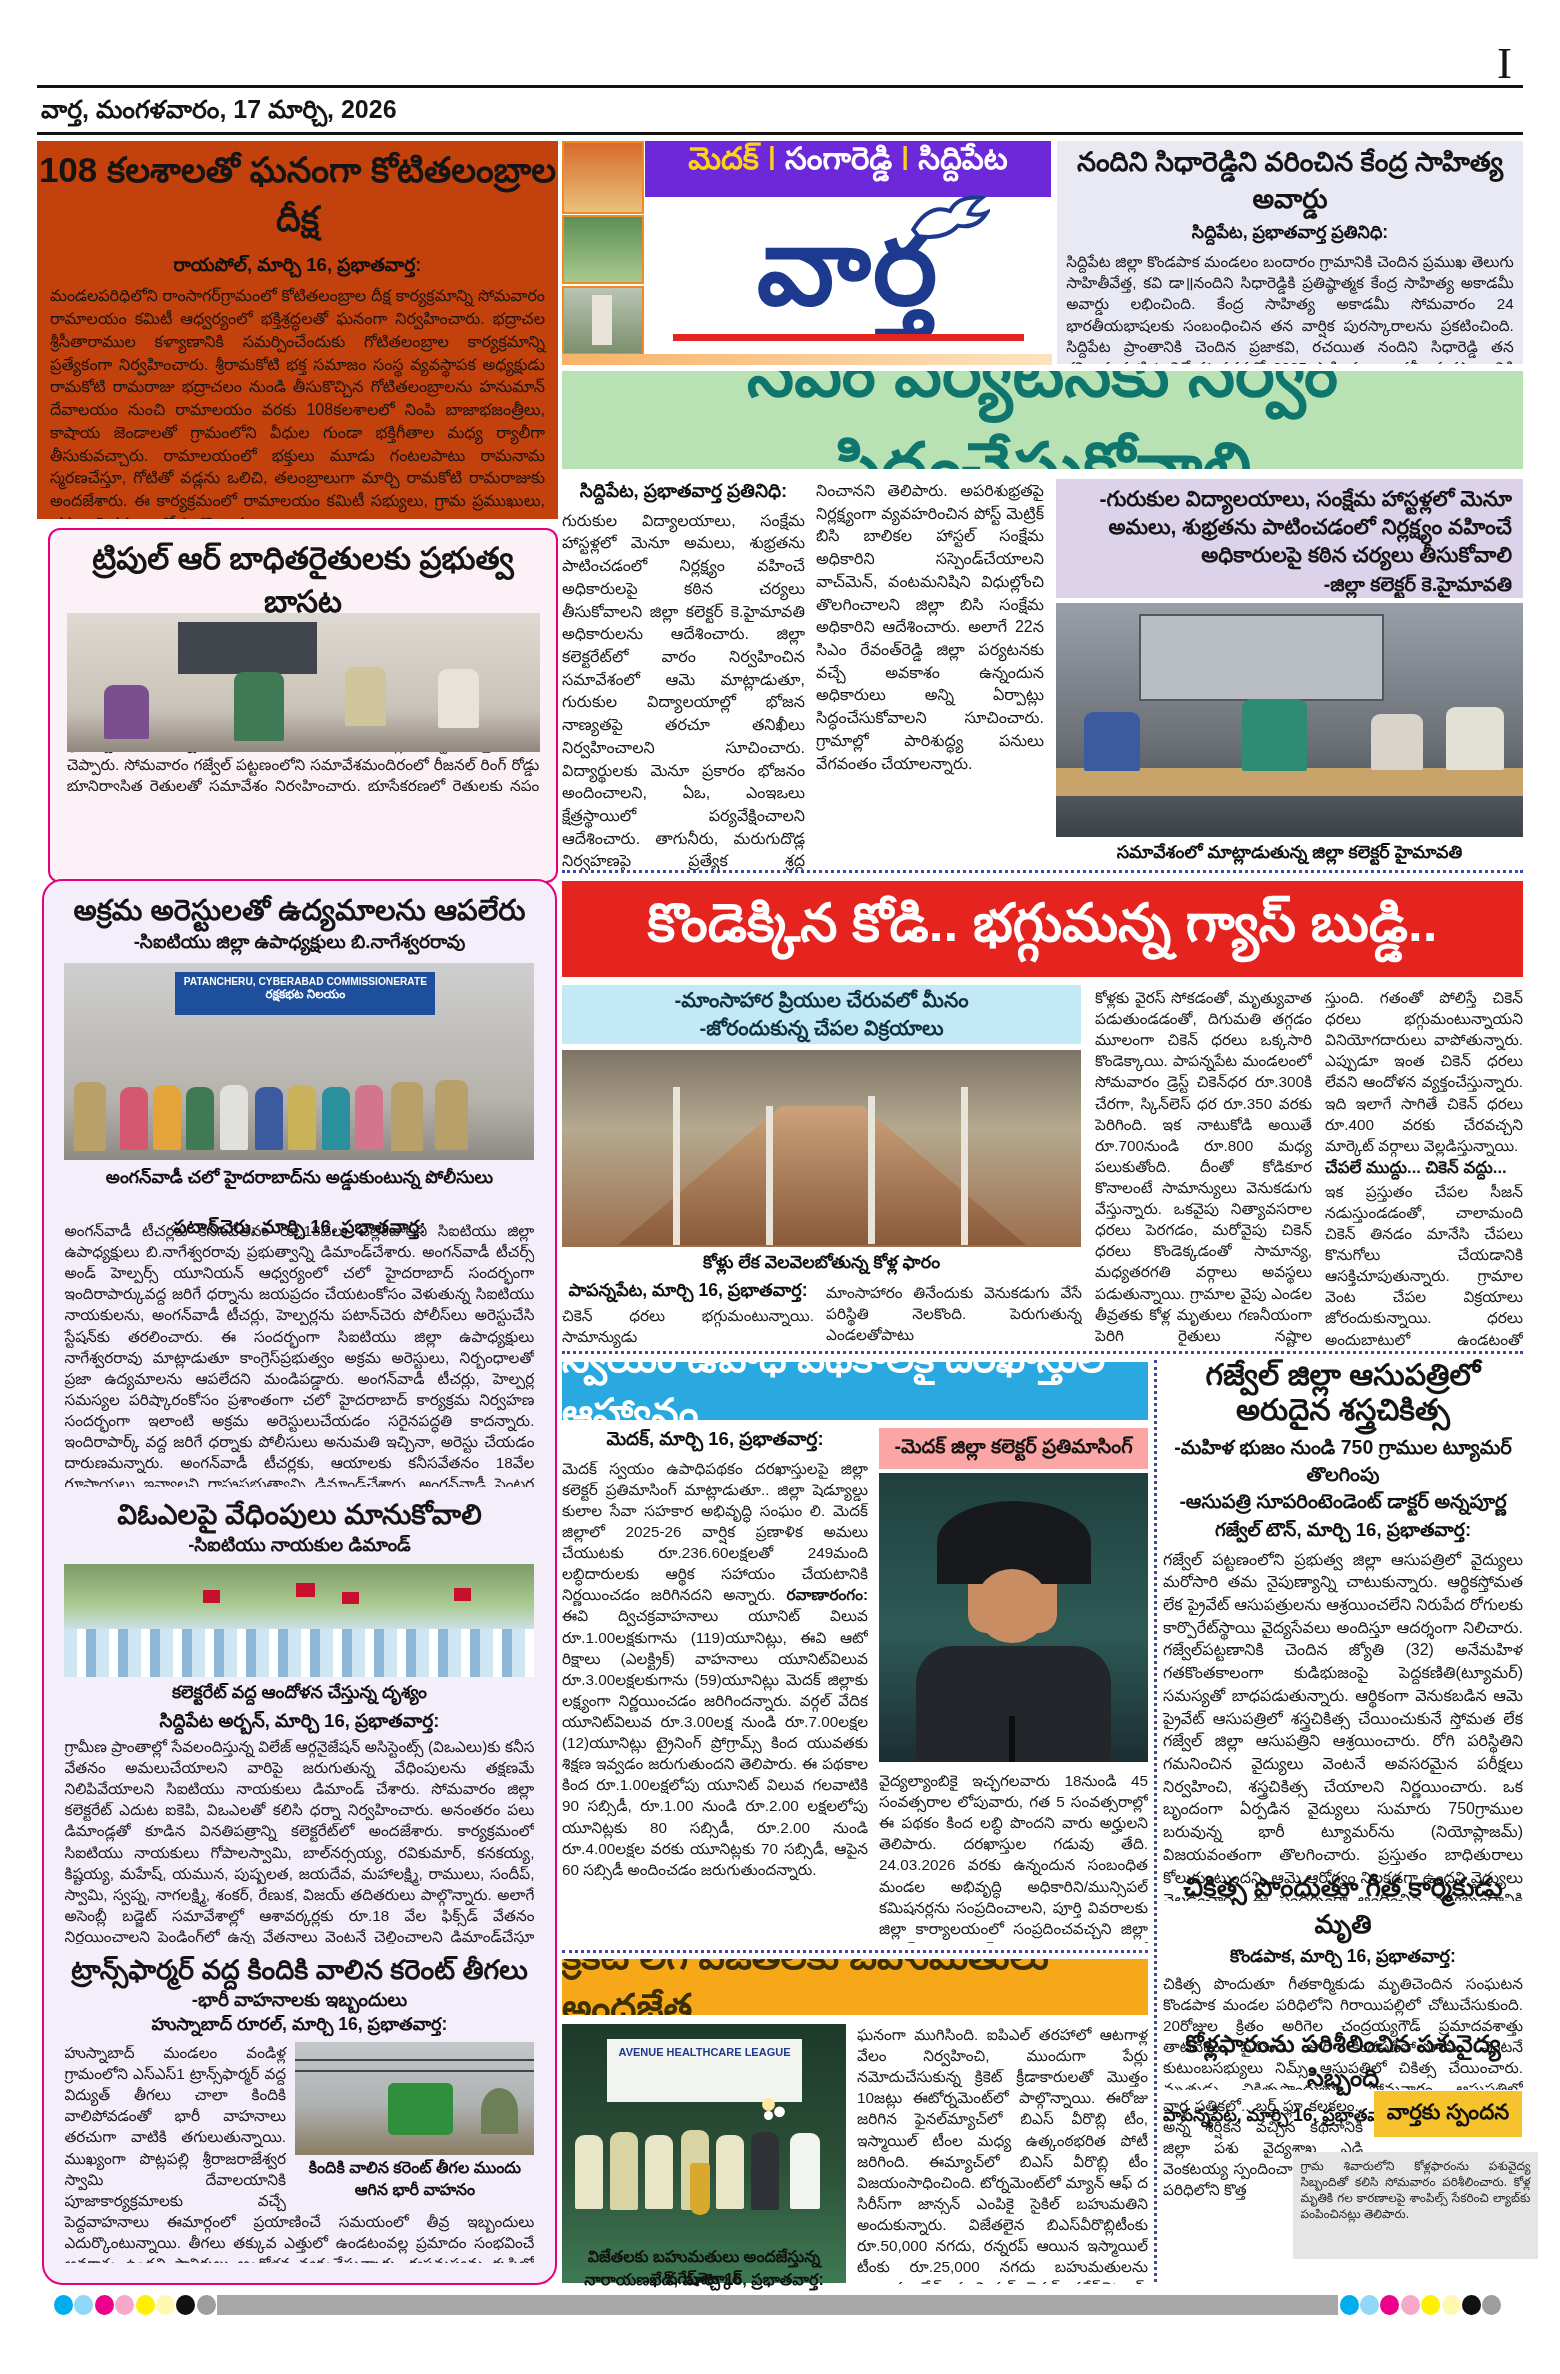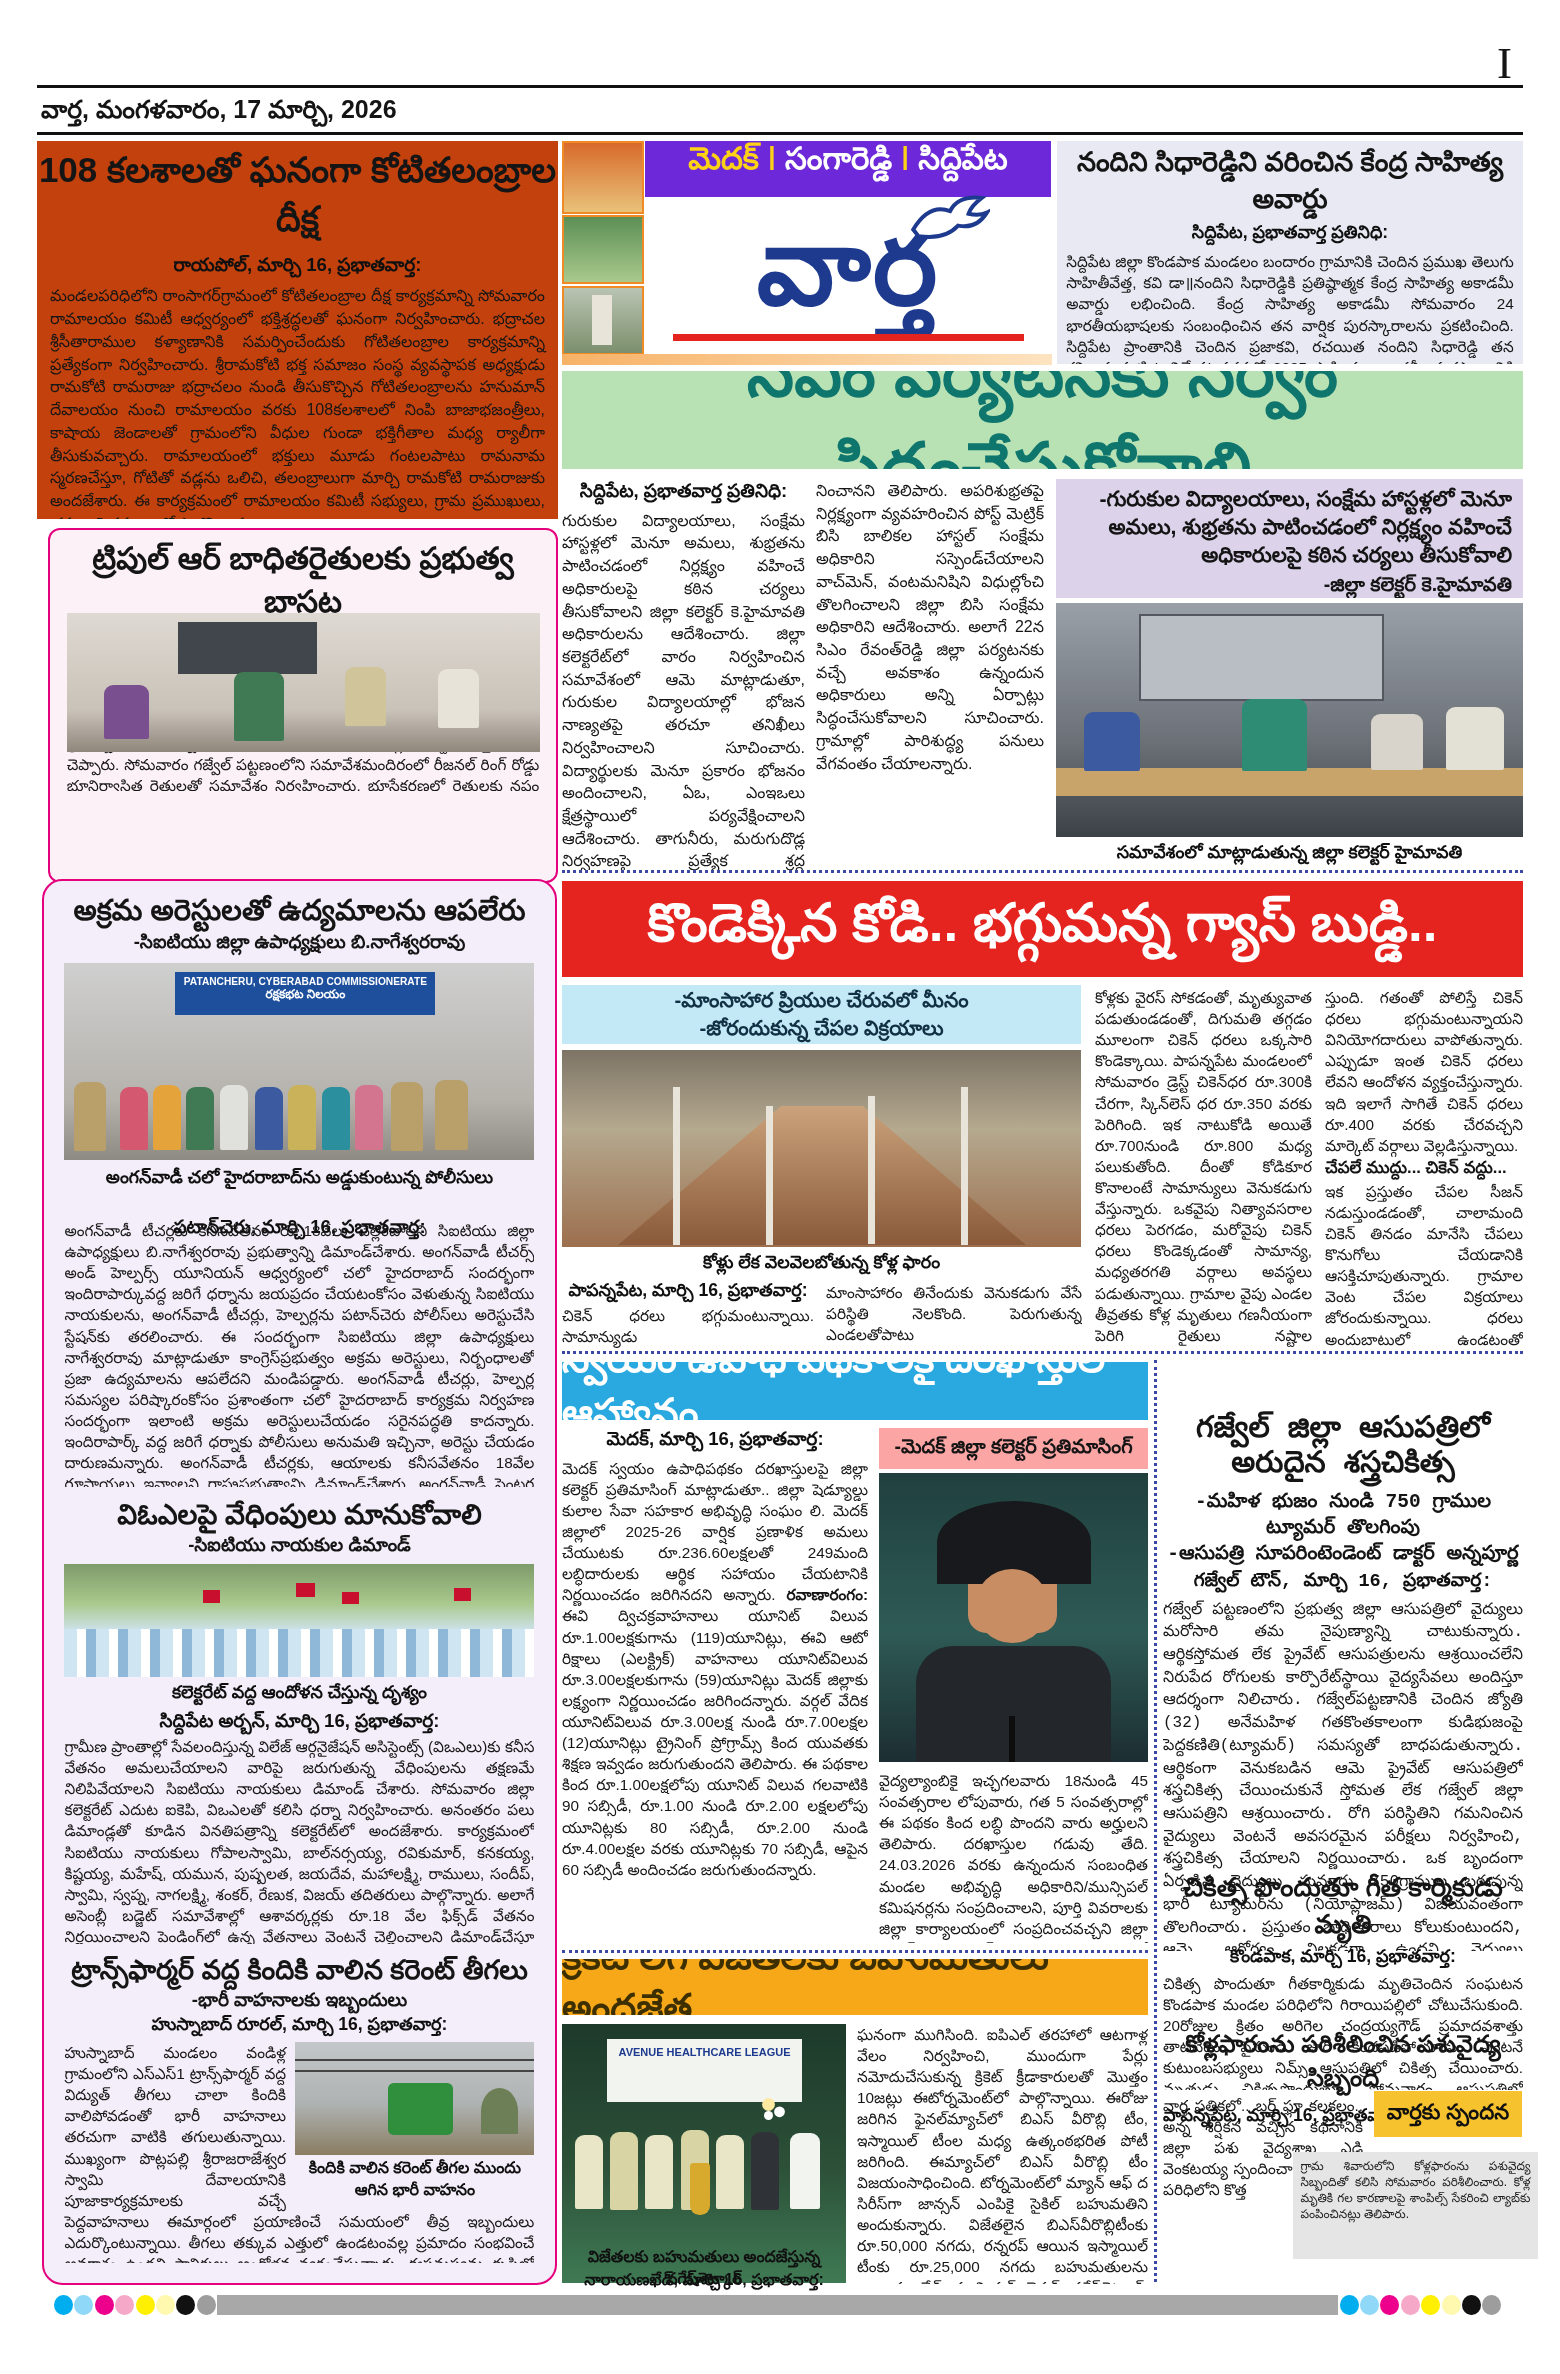--- a/index.html
+++ b/index.html
@@ -225,21 +225,21 @@
   <div class="person" style="left:154px;top:111px;width:28px;height:74px;background:#e9e6c8;"></div>
   <div class="person" style="left:189px;top:108px;width:28px;height:78px;background:#2f3338;"></div>
   <div class="person" style="left:228px;top:109px;width:30px;height:76px;background:#f2f4f0;"></div>
   <div style="position:absolute;left:128px;top:139px;width:20.4px;height:52px;background:#d7a92c;border-radius:3.7px 3.7px 9.3px 9.3px;"></div>
   <div style="position:absolute;left:202px;top:87px;width:9.3px;height:9.3px;background:#fff;border-radius:50%;box-shadow:0 -11px 0 1.9px #ffe9a0, 11px -3.7px 0 0.9px #fff;"></div>
 </div>
 <div class="abs ctr cap" style="left:562px;top:2248px;width:284px;font-size:16px;">విజేతలకు బహుమతులు అందజేస్తున్న నగేష్‌శెట్కార్</div>
 <div class="abs ctr dl" style="left:562px;top:2271px;width:284px;font-size:16px;">నారాయణఖేడ్, మార్చి 16, ప్రభాతవార్త:</div>
 <div class="abs bts j clip" style="left:857px;top:2024px;width:291px;height:260px;">ఘనంగా ముగిసింది. ఐపిఎల్ తరహాలో ఆటగాళ్ల వేలం నిర్వహించి, ముందుగా పేర్లు నమోదుచేసుకున్న క్రికెట్ క్రీడాకారులతో మొత్తం 10జట్లు ఈటోర్నమెంట్‌లో పాల్గొన్నాయి. ఈరోజు జరిగిన ఫైనల్‌మ్యాచ్‌లో బిఎస్ వీరొబ్లి టీం, ఇస్మాయిల్ టీంల మధ్య ఉత్కంఠభరిత పోటీ జరిగింది. ఈమ్యాచ్‌లో బిఎస్ వీరొబ్లి టీం విజయంసాధించింది. టోర్నమెంట్‌లో మ్యాన్ ఆఫ్ ద సిరీస్‌గా జాన్సన్ ఎంపికై సైకిల్ బహుమతిని అందుకున్నారు. విజేతలైన బిఎస్‌వీరొబ్లిటీంకు రూ.50,000 నగదు, రన్నరప్ ఆయిన ఇస్మాయిల్ టీంకు రూ.25,000 నగదు బహుమతులను నారాయణఖేడ్ మున్సిపల్ చైర్మన్ నగేష్‌శెట్కార్, డిసిసి ప్రధానకార్యదర్శి చంద్రశేఖర్‌రెడ్డి అందజేశారు.</div>
 
-<div class="abs" style="left:1163px;top:1412px;width:360px;font-family:Liberation Mono, monospace;">
+<div class="abs" style="left:1163px;top:1358px;width:360px;">
   <div class="ctr b" style="font-size:30px;line-height:1.15;">గజ్వేల్ జిల్లా ఆసుపత్రిలో</div>
   <div class="ctr b" style="font-size:30px;line-height:1.15;">అరుదైన శస్త్రచికిత్స</div>
   <div class="ctr b" style="font-size:19.5px;margin-top:9px;">-మహిళ భుజం నుండి 750 గ్రాముల ట్యూమర్ తొలగింపు</div>
   <div class="ctr b" style="font-size:19.5px;">-ఆసుపత్రి సూపరింటెండెంట్ డాక్టర్ అన్నపూర్ణ</div>
   <div class="ctr dl" style="font-size:18.6px;margin-top:1.9px;">గజ్వేల్ టౌన్, మార్చి 16, ప్రభాతవార్త:</div>
   <div class="bt j clip" style="height:352px;margin-top:3.7px;">గజ్వేల్ పట్టణంలోని ప్రభుత్వ జిల్లా ఆసుపత్రిలో వైద్యులు మరోసారి తమ నైపుణ్యాన్ని చాటుకున్నారు. ఆర్థికస్తోమత లేక ప్రైవేట్ ఆసుపత్రులను ఆశ్రయించలేని నిరుపేద రోగులకు కార్పొరేట్‌స్థాయి వైద్యసేవలు అందిస్తూ ఆదర్శంగా నిలిచారు. గజ్వేల్‌పట్టణానికి చెందిన జ్యోతి (32) అనేమహిళ గతకొంతకాలంగా కుడిభుజంపై పెద్దకణితి(ట్యూమర్) సమస్యతో బాధపడుతున్నారు. ఆర్థికంగా వెనుకబడిన ఆమె ప్రైవేట్ ఆసుపత్రిలో శస్త్రచికిత్స చేయించుకునే స్తోమత లేక గజ్వేల్ జిల్లా ఆసుపత్రిని ఆశ్రయించారు. రోగి పరిస్థితిని గమనించిన వైద్యులు వెంటనే అవసరమైన పరీక్షలు నిర్వహించి, శస్త్రచికిత్స చేయాలని నిర్ణయించారు. ఒక బృందంగా ఏర్పడిన వైద్యులు సుమారు 750గ్రాముల బరువున్న భారీ ట్యూమర్‌ను (నియోప్లాజమ్) విజయవంతంగా తొలగించారు. ప్రస్తుతం బాధితురాలు కోలుకుంటుందని, ఆమె ఆరోగ్యం నిలకడగా ఉందని వైద్యులు వెల్లడించారు. ఈ సందర్భంగా అందించిన వైద్యబృందానికి రోగి బంధువులు కృతజ్ఞతలు తెలిపారు.</div>
 </div>
 
 <div class="abs" style="left:1163px;top:1872px;width:360px;">
   <div class="ctr b" style="font-size:26px;">చికిత్స పొందుతూ గీత కార్మికుడు మృతి</div>

